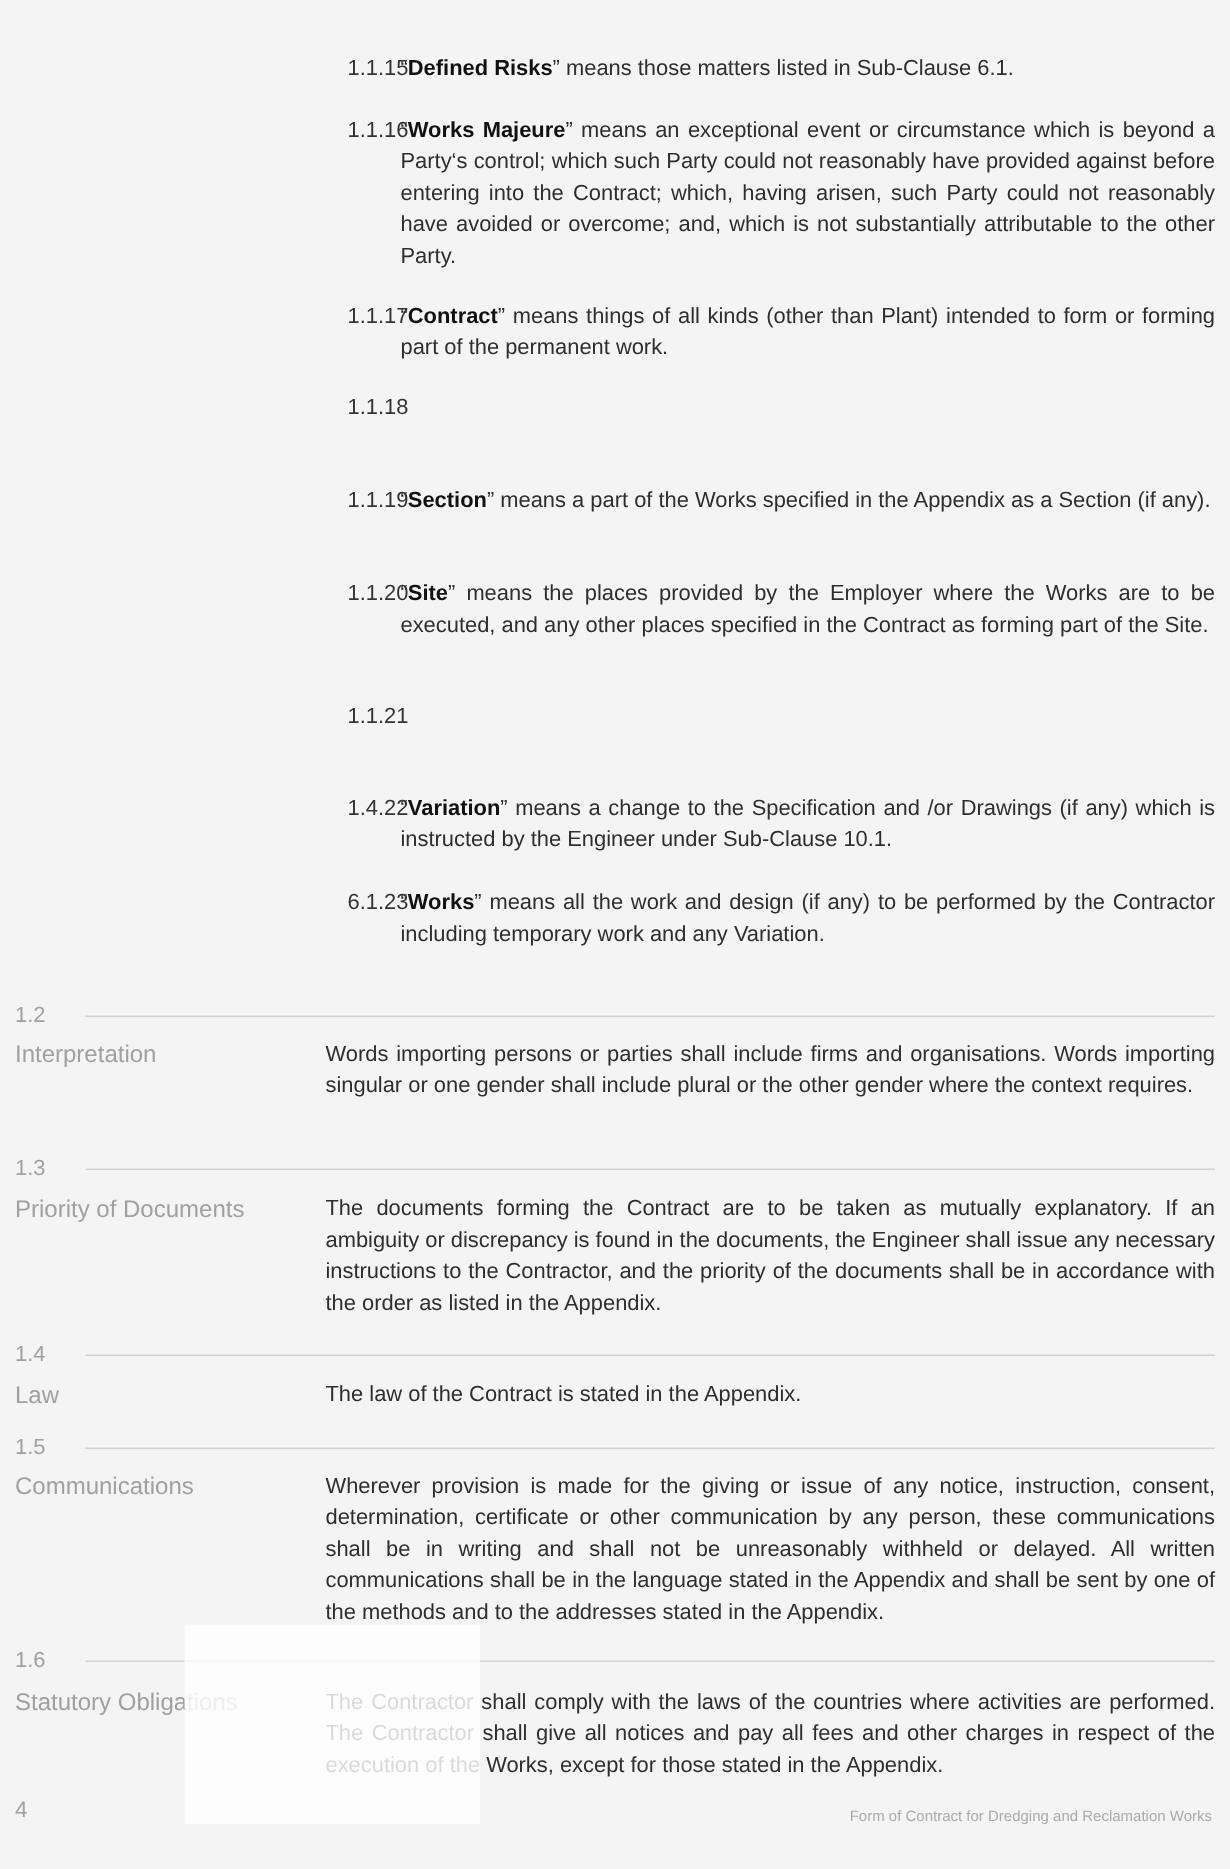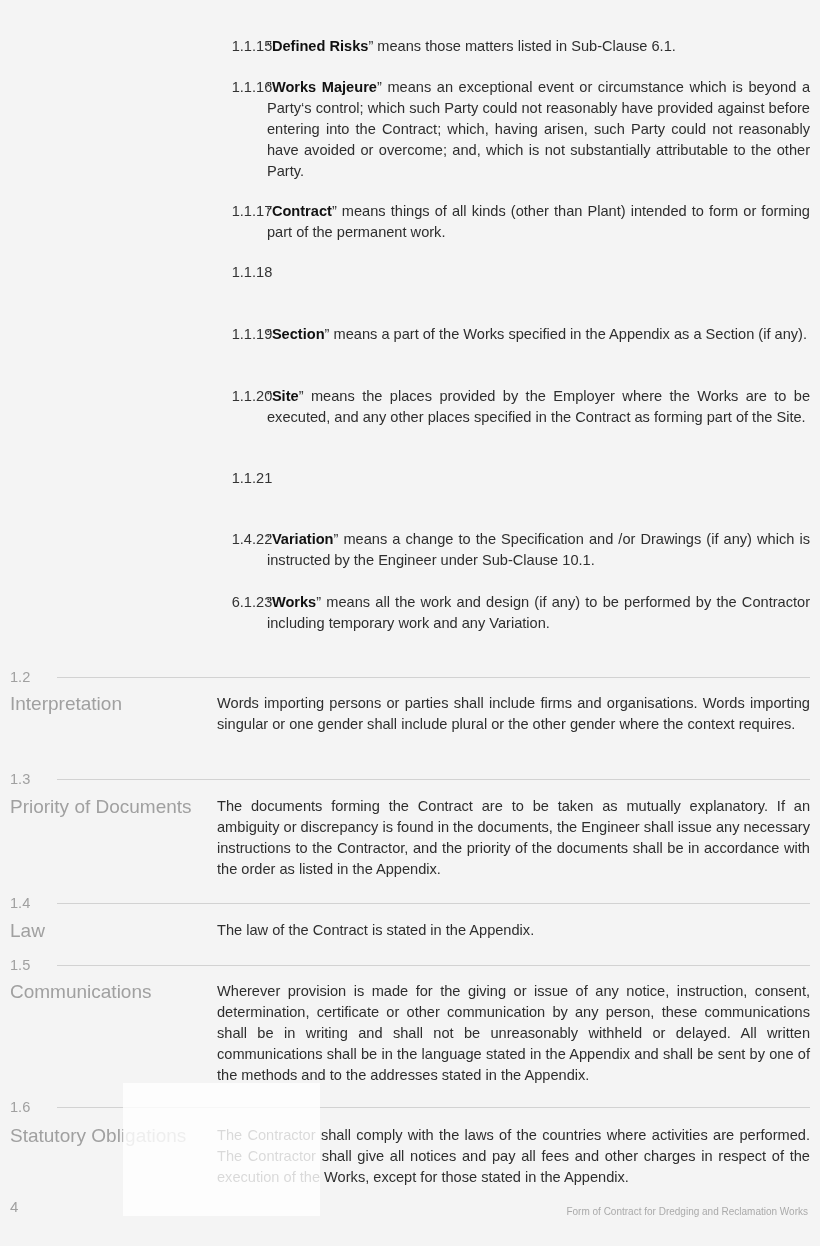--- a/index.html
+++ b/index.html
@@ -7,21 +7,21 @@
     width:820px; height:1246px; background:#f4f4f4; position:relative; overflow:hidden;
     font-family:"Liberation Sans", sans-serif; color:#2e2e2e; font-size:14.6px; line-height:21px;
   }
   .def { position:absolute; left:217px; width:593px; }
   .def .num { position:absolute; left:0; top:0; width:70px; color:#333;text-align:center; }
   .def .txt { margin-left:50px; text-align:justify; }
   .def .txt b { font-weight:bold; color:#111; }
   .sec-head { position:absolute; left:10px; width:800px; height:20px; }
   .sec-head .snum { position:absolute; left:0; top:0; color:#a0a0a0; font-size:14.6px; }
   .sec-head .rule { position:absolute; left:47px; right:0; top:10px; border-top:1px solid #d2d2d2; }
-  .sec-label { position:absolute; left:10px; color:#a0a0a0; font-size:19px; }
+  .sec-label { position:absolute; left:10px; color:#a0a0a0; font-size:16px; }
   .sec-body { position:absolute; left:217px; width:593px; text-align:justify; }
   .overlay { position:absolute; left:123px; top:1083px; width:197px; height:133px; background:#fff; opacity:0.82; }
   .page-num { position:absolute; left:10px; top:1196px; color:#a0a0a0; font-size:15px; }
   .footer { position:absolute; right:12px; top:1201px; color:#aaa; font-size:10px; }
 </style>
 </head>
 <body>
 
 <div class="def" style="top:36px;">
   <span class="num">1.1.15</span>

